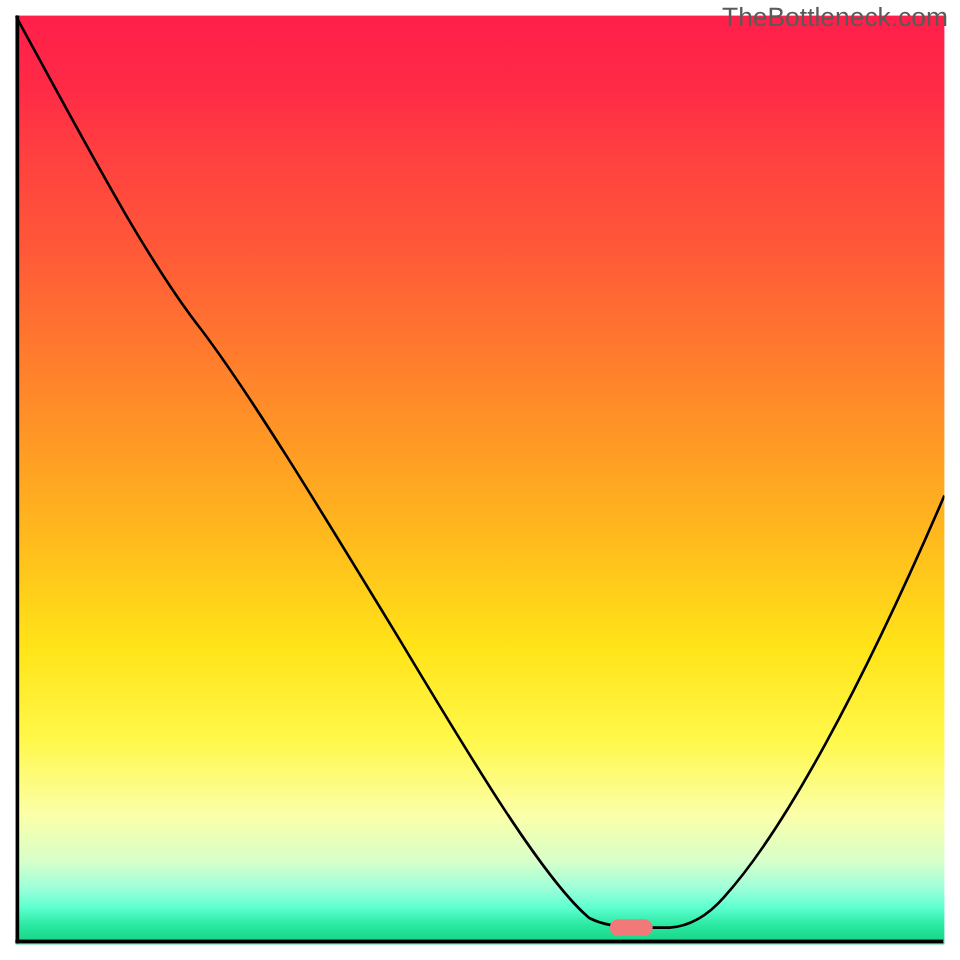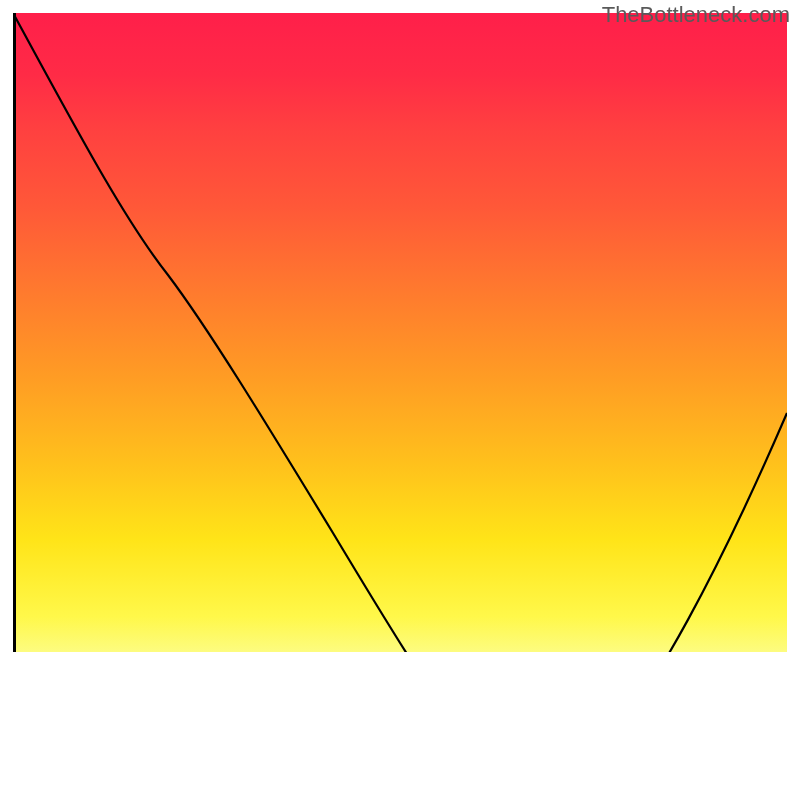--- a/index.html
+++ b/index.html
@@ -6,21 +6,21 @@
     margin: 0;
     padding: 0;
     width: 800px;
     height: 800px;
     background: #ffffff;
     font-family: Arial, Helvetica, sans-serif;
   }
   .container {
     position: relative;
     width: 800px;
-    height: 652px;
+    height: 800px;
     overflow: hidden;
   }
   .watermark {
     position: absolute;
     top: 2px;
     right: 10px;
     font-size: 22px;
     font-weight: 500;
     color: #5a5a5a;
     letter-spacing: 0px;

